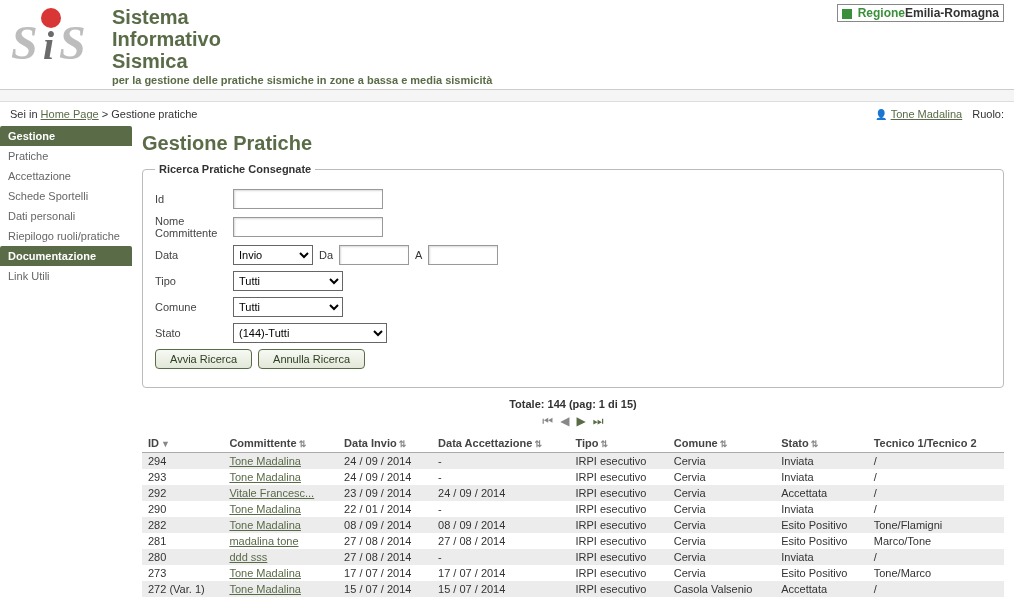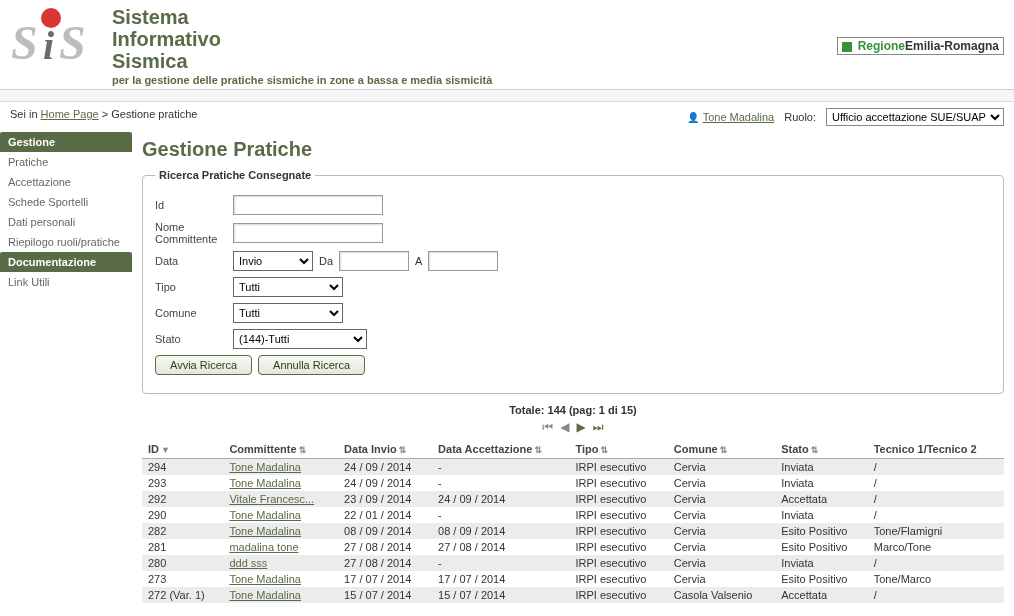--- a/index.html
+++ b/index.html
@@ -4,21 +4,21 @@
 <style>
 * { margin:0; padding:0; box-sizing:border-box; }
 body { font-family: Verdana, Arial, sans-serif; font-size:11px; background:#fff; color:#333; width:1014px; }
 a { color:#5a6b47; text-decoration:underline; }
 .header { display:flex; align-items:flex-start; padding:4px 10px 2px; background:#fff; position:relative; height:90px; border-bottom:1px solid #ccc;}
 .logo { width:92px; height:70px; margin-right:10px; display:flex; align-items:center; justify-content:center; }
 .logo svg { width:90px; height:70px; }
 .title-block { padding-top:2px; }
 .title-line { color:#5a6b47; font-size:20px; font-weight:bold; line-height:22px; }
 .subtitle { color:#5a6b47; font-size:11px; font-weight:bold; margin-top:2px; }
-.region-logo { position:absolute; right:10px; top:4px; border:1px solid #888; padding:1px 4px; font-size:12px; background:#fff;margin-top:33px;}
+.region-logo { position:absolute; right:10px; top:4px; border:1px solid #888; padding:1px 4px; font-size:12px; background:#fff;}
 .region-logo .sq { display:inline-block; width:10px; height:10px; background:#3a8f3a; margin-right:2px; vertical-align:middle;}
 .region-logo .txt { color:#3a8f3a; font-weight:bold; }
 .region-logo .txt2 { color:#333; font-weight:bold; }
 .gap { height:12px; background:#f5f5f5; border-bottom:1px solid #ddd;}
 .breadcrumb-row { display:flex; align-items:flex-start; padding:6px 10px; font-size:11px; }
 .breadcrumb-row .left { flex:1; }
 .breadcrumb-row .right { display:flex; align-items:center; gap:10px; }
 .user-icon { color:#8a6d3b; font-size:10px; }
 .role-select { font-size:11px; border:1px solid #888; background:#fff; padding:1px; }
 .main { display:flex; align-items:flex-start; padding:0 0 10px 0; }
@@ -80,23 +80,20 @@
     <a href="#">Home Page</a>
     <span> &gt; </span>
     <span>Gestione pratiche</span>
   </div>
   <div class="right">
     <span>
       <span class="user-icon">👤</span>
       <a href="#">Tone Madalina</a>
     </span>
     <span>Ruolo:</span>
-    <select class="role-select">
-      <option>Ufficio accettazione SUE/SUAP</option>
-    </select>
   </div>
 </div>
 
 <div class="main">
   <div class="sidebar">
     <div class="side-head">Gestione</div>
     <div class="side-item">Pratiche</div>
     <div class="side-item">Accettazione</div>
     <div class="side-item">Schede Sportelli</div>
     <div class="side-item">Dati personali</div>
@@ -130,21 +127,21 @@
       <div class="form-row">
         <div class="form-label">Tipo</div>
         <select class="select sel-110"><option>Tutti</option></select>
       </div>
       <div class="form-row">
         <div class="form-label">Comune</div>
         <select class="select sel-110"><option>Tutti</option></select>
       </div>
       <div class="form-row">
         <div class="form-label">Stato</div>
-        <select class="select" style="width:134px"><option>(144)-Tutti</option></select>
+        <select class="select" style="width:154px"><option>(144)-Tutti</option></select>
       </div>
       <div class="form-row">
         <button class="btn">Avvia Ricerca</button>
         <button class="btn">Annulla Ricerca</button>
       </div>
     </fieldset>
 
     <div class="pager">Totale: 144 (pag: 1 di 15)</div>
     <div class="pager-icons">
       <span>⏮</span>

